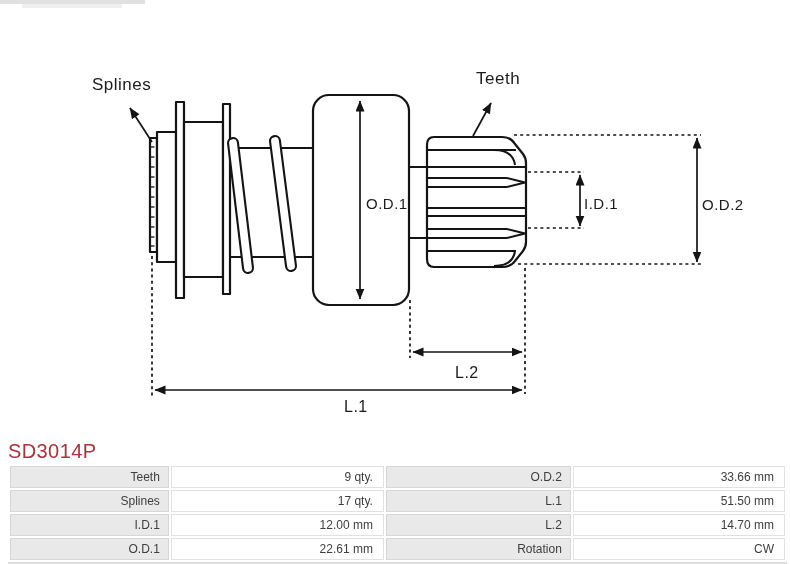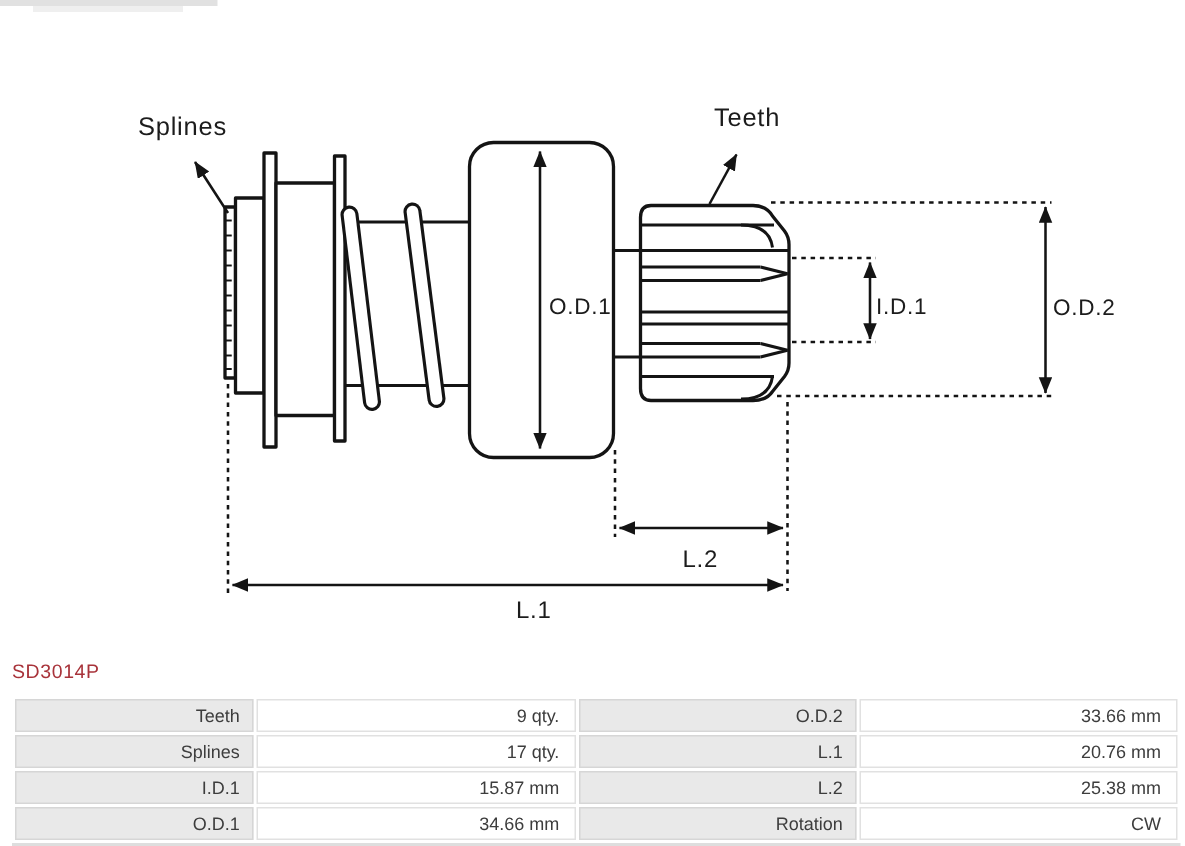--- a/index.html
+++ b/index.html
@@ -9,21 +9,21 @@
     font-family:"Liberation Sans", sans-serif;
   }
   
   .wm1{position:absolute;left:0;top:0;width:145px;height:4px;background:#d9d9d9;opacity:.8;}
   .wm2{position:absolute;left:22px;top:4px;width:100px;height:4px;background:#efefef;}
 
   #drawing{position:absolute;left:0;top:0;}
 
   .part-title{
     position:absolute;left:8px;top:440px;
-    font-size:13px;letter-spacing:.4px;color:#a8333a;font-weight:400;
+    font-size:20px;letter-spacing:.4px;color:#a8333a;font-weight:400;
   }
   table.specs{
     position:absolute;left:8px;top:464px;
     border-collapse:separate;border-spacing:2px 2px;
     table-layout:fixed;width:779px;
     font-size:12px;color:#3d3d3d;
   }
   table.specs td{height:20px;overflow:hidden;white-space:nowrap;}
   td.lbl{
     background:#e9e9e9;border:1px solid #d6d6d6;
@@ -168,30 +168,30 @@
     <tr>
       <td class="lbl">Teeth</td>
       <td class="val">9 qty.</td>
       <td class="lbl">O.D.2</td>
       <td class="val">33.66 mm</td>
     </tr>
     <tr>
       <td class="lbl">Splines</td>
       <td class="val">17 qty.</td>
       <td class="lbl">L.1</td>
-      <td class="val">20.76 mm</td>
+      <td class="val">51.50 mm</td>
     </tr>
     <tr>
       <td class="lbl">I.D.1</td>
-      <td class="val">15.87 mm</td>
+      <td class="val">12.00 mm</td>
       <td class="lbl">L.2</td>
-      <td class="val">25.38 mm</td>
+      <td class="val">14.70 mm</td>
     </tr>
     <tr>
       <td class="lbl">O.D.1</td>
-      <td class="val">34.66 mm</td>
+      <td class="val">22.61 mm</td>
       <td class="lbl">Rotation</td>
       <td class="val">CW</td>
     </tr>
   </tbody>
 </table>
 
 <div class="bottom-strip"></div>
 
 </body></html>

